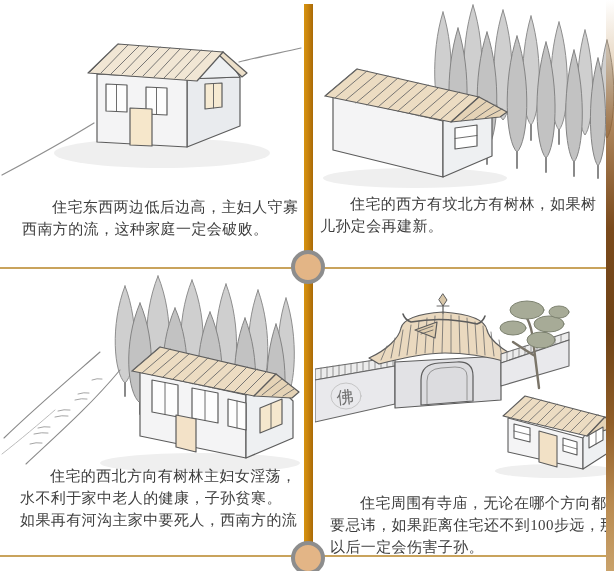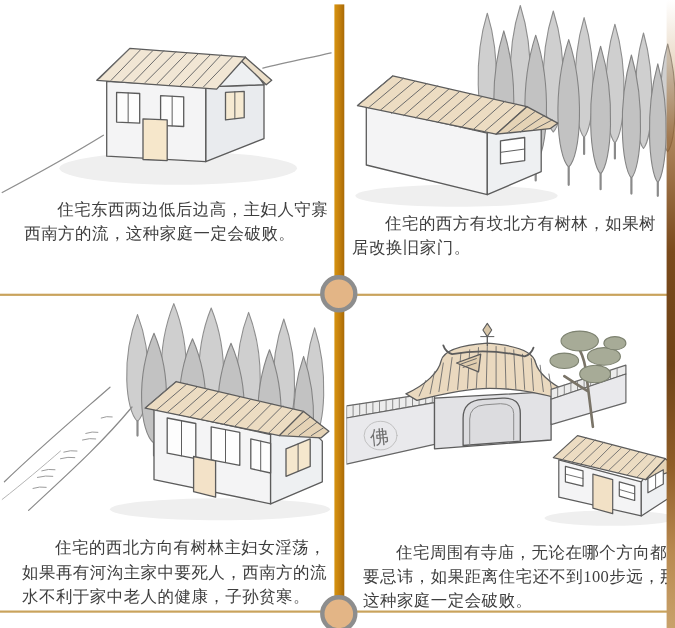--- a/index.html
+++ b/index.html
@@ -199,40 +199,40 @@
         <path d="M199,156 L215,160 L215,174 L199,170 Z" fill="#ffffff"></path>
         <path d="M199,163 L215,167" fill="none" stroke-width="0.8"></path>
         <path d="M248,170 L262,174 L262,187 L248,183 Z" fill="#ffffff"></path>
         <path d="M248,177 L262,181" fill="none" stroke-width="0.8"></path>
         <path d="M274,167 L288,159 L288,172 L274,180 Z" fill="#ffffff"></path>
         <path d="M281,163 L281,176" fill="none" stroke-width="0.8"></path>
       </g>
     </g>
   </svg>
 
-  <div class="caption" style="left:22px;top:180px;width:276px">
+  <div class="caption" style="left:22px;top:196px;width:276px">
     <div class="cap-line first">住宅东西两边低后边高，主妇人守寡</div>
     <div class="cap-line">西南方的流，这种家庭一定会破败。</div>
   </div>
 
   <div class="caption" style="left:320px;top:193px;width:290px">
     <div class="cap-line first">住宅的西方有坟北方有树林，如果树</div>
-    <div class="cap-line">居改换旧家门。</div>
-  </div>
-
-  <div class="caption" style="left:20px;top:488px;width:282px">
+    <div class="cap-line">儿孙定会再建新。</div>
+  </div>
+
+  <div class="caption" style="left:20px;top:465px;width:282px">
     <div class="cap-line first">住宅的西北方向有树林主妇女淫荡，</div>
+    <div class="cap-line">水不利于家中老人的健康，子孙贫寒。</div>
     <div class="cap-line">如果再有河沟主家中要死人，西南方的流</div>
-    <div class="cap-line">水不利于家中老人的健康，子孙贫寒。</div>
   </div>
 
   <div class="caption" style="left:330px;top:492px;width:280px">
     <div class="cap-line first">住宅周围有寺庙，无论在哪个方向都</div>
     <div class="cap-line">要忌讳，如果距离住宅还不到100步远，那</div>
-    <div class="cap-line">这种家庭一定会破败。</div>
+    <div class="cap-line">以后一定会伤害子孙。</div>
   </div>
 
   <div class="h-rule" id="h-mid"></div>
   <div class="h-rule" id="h-bottom"></div>
   <div class="v-divider"></div>
   <div class="dot" id="dot-center"></div>
   <div class="dot" id="dot-bottom"></div>
   <div class="edge-shadow"></div>
 
 </div>

